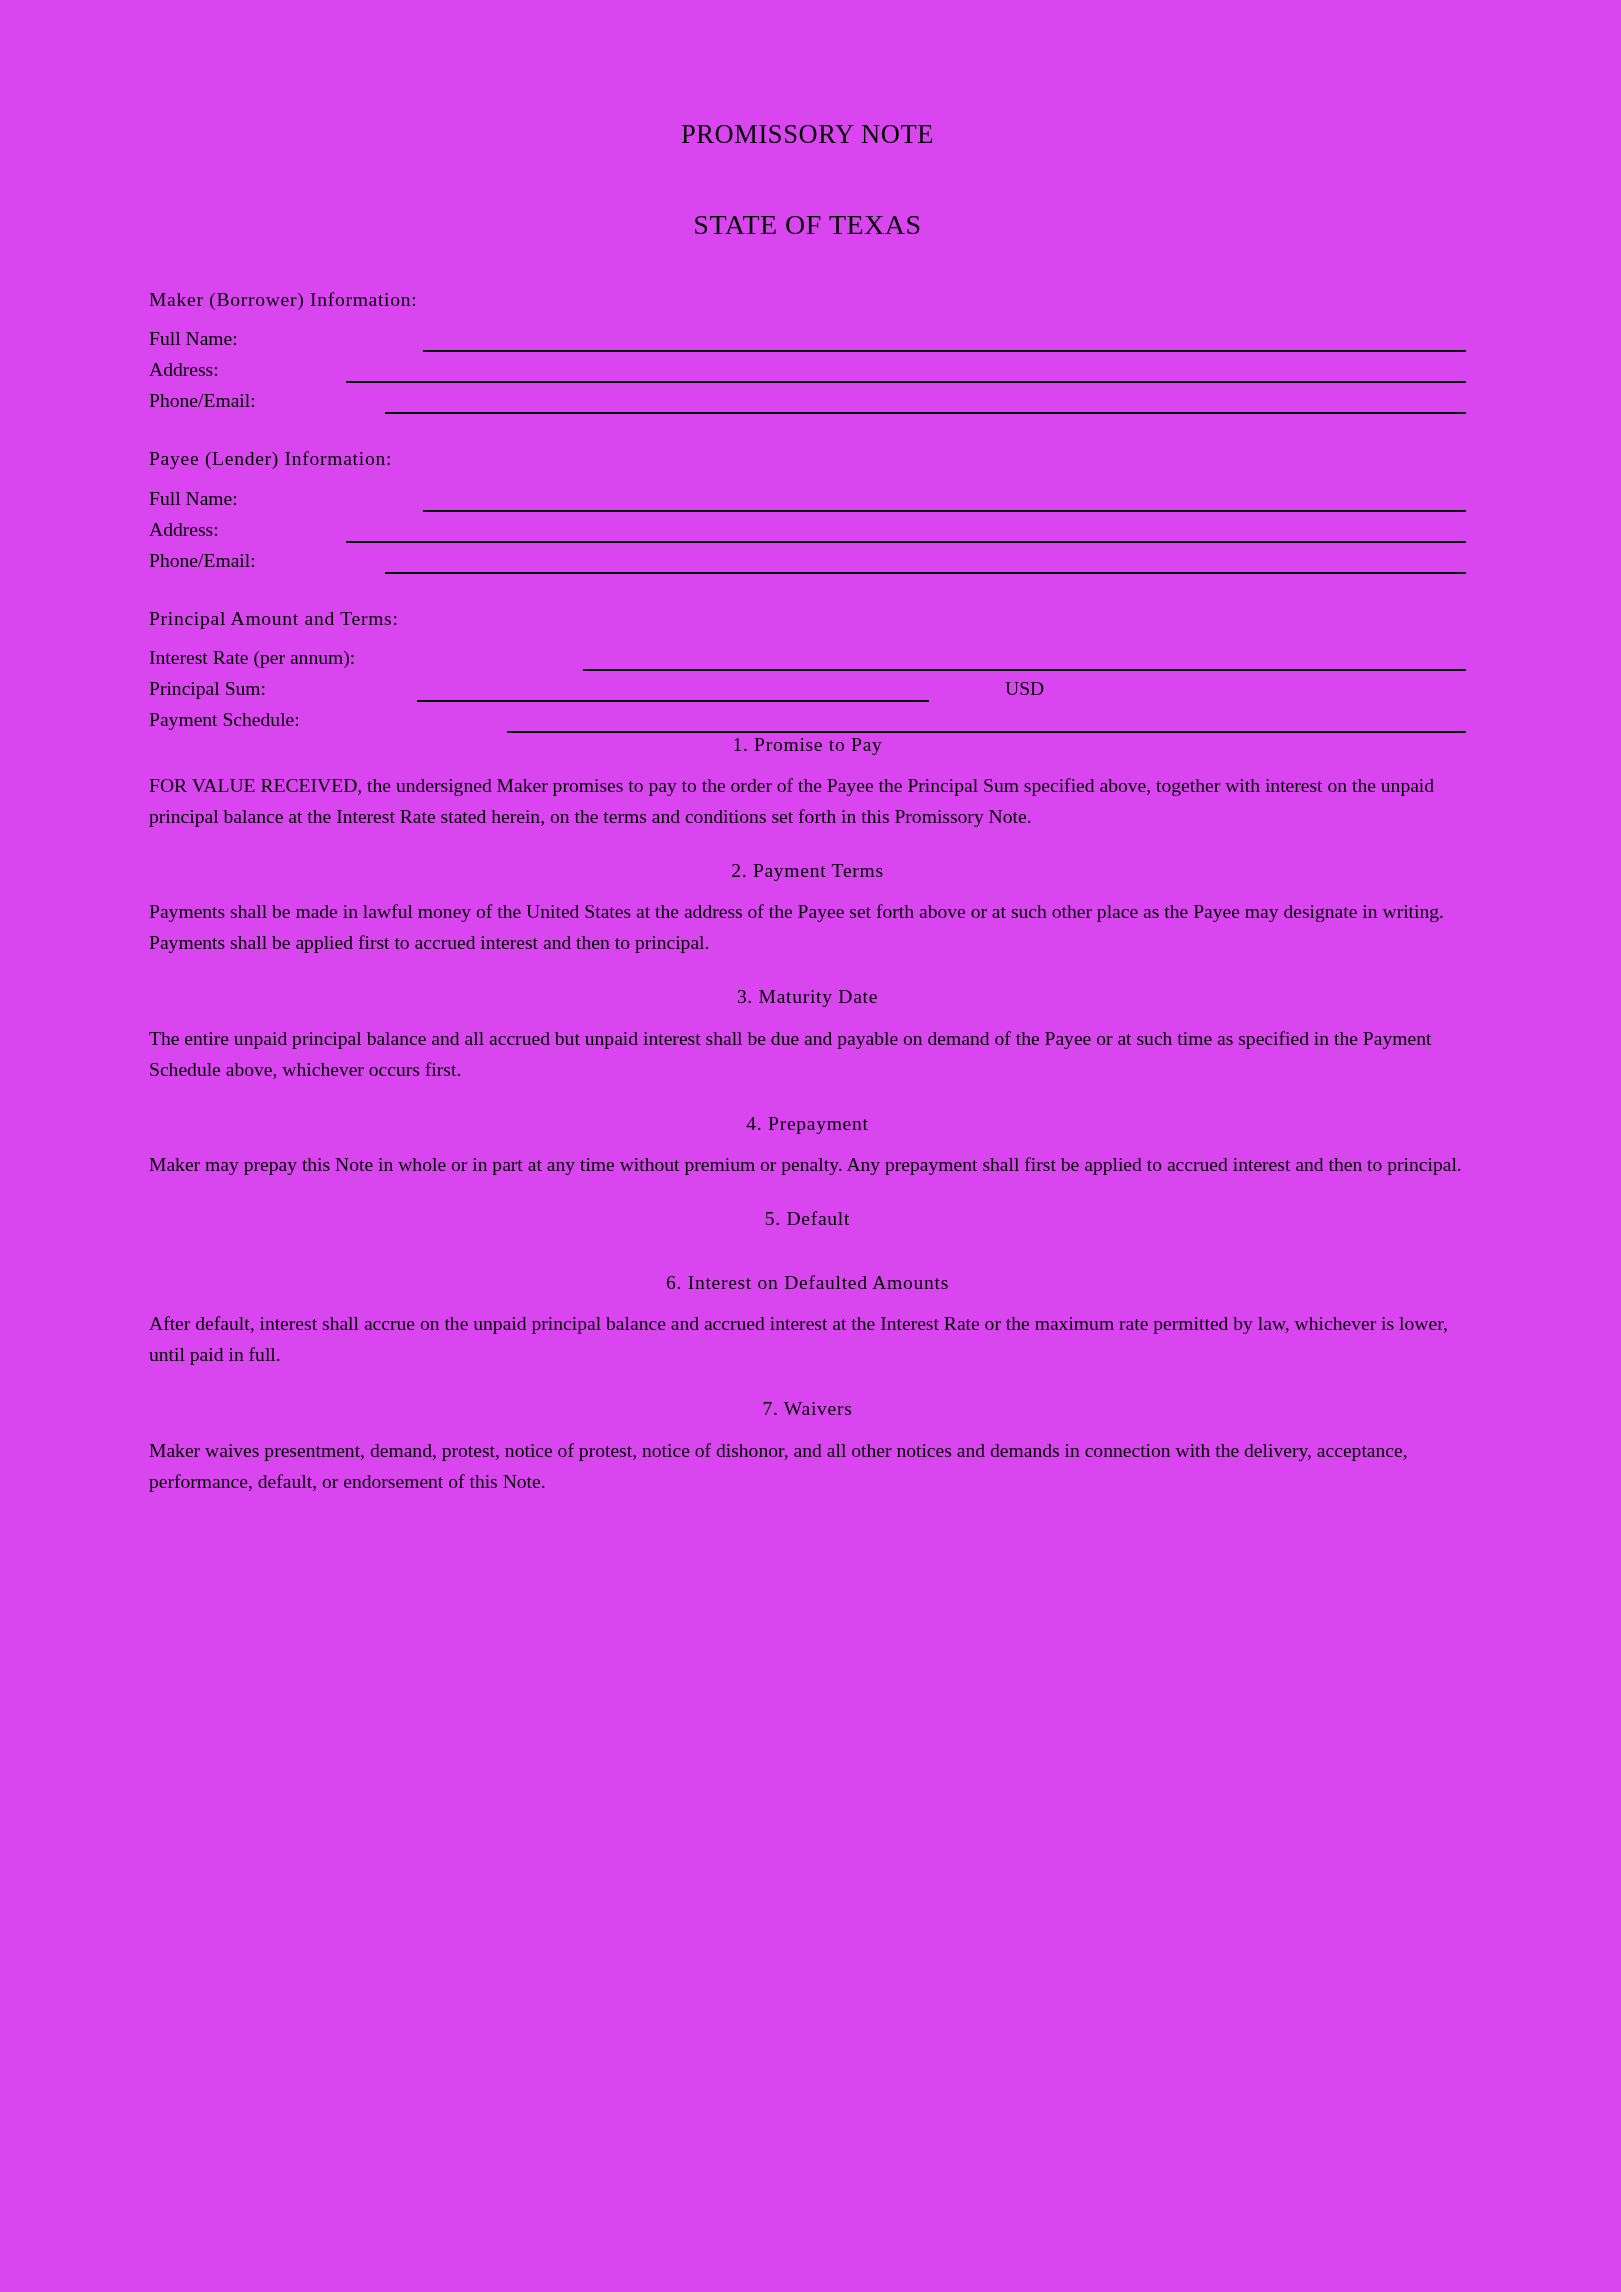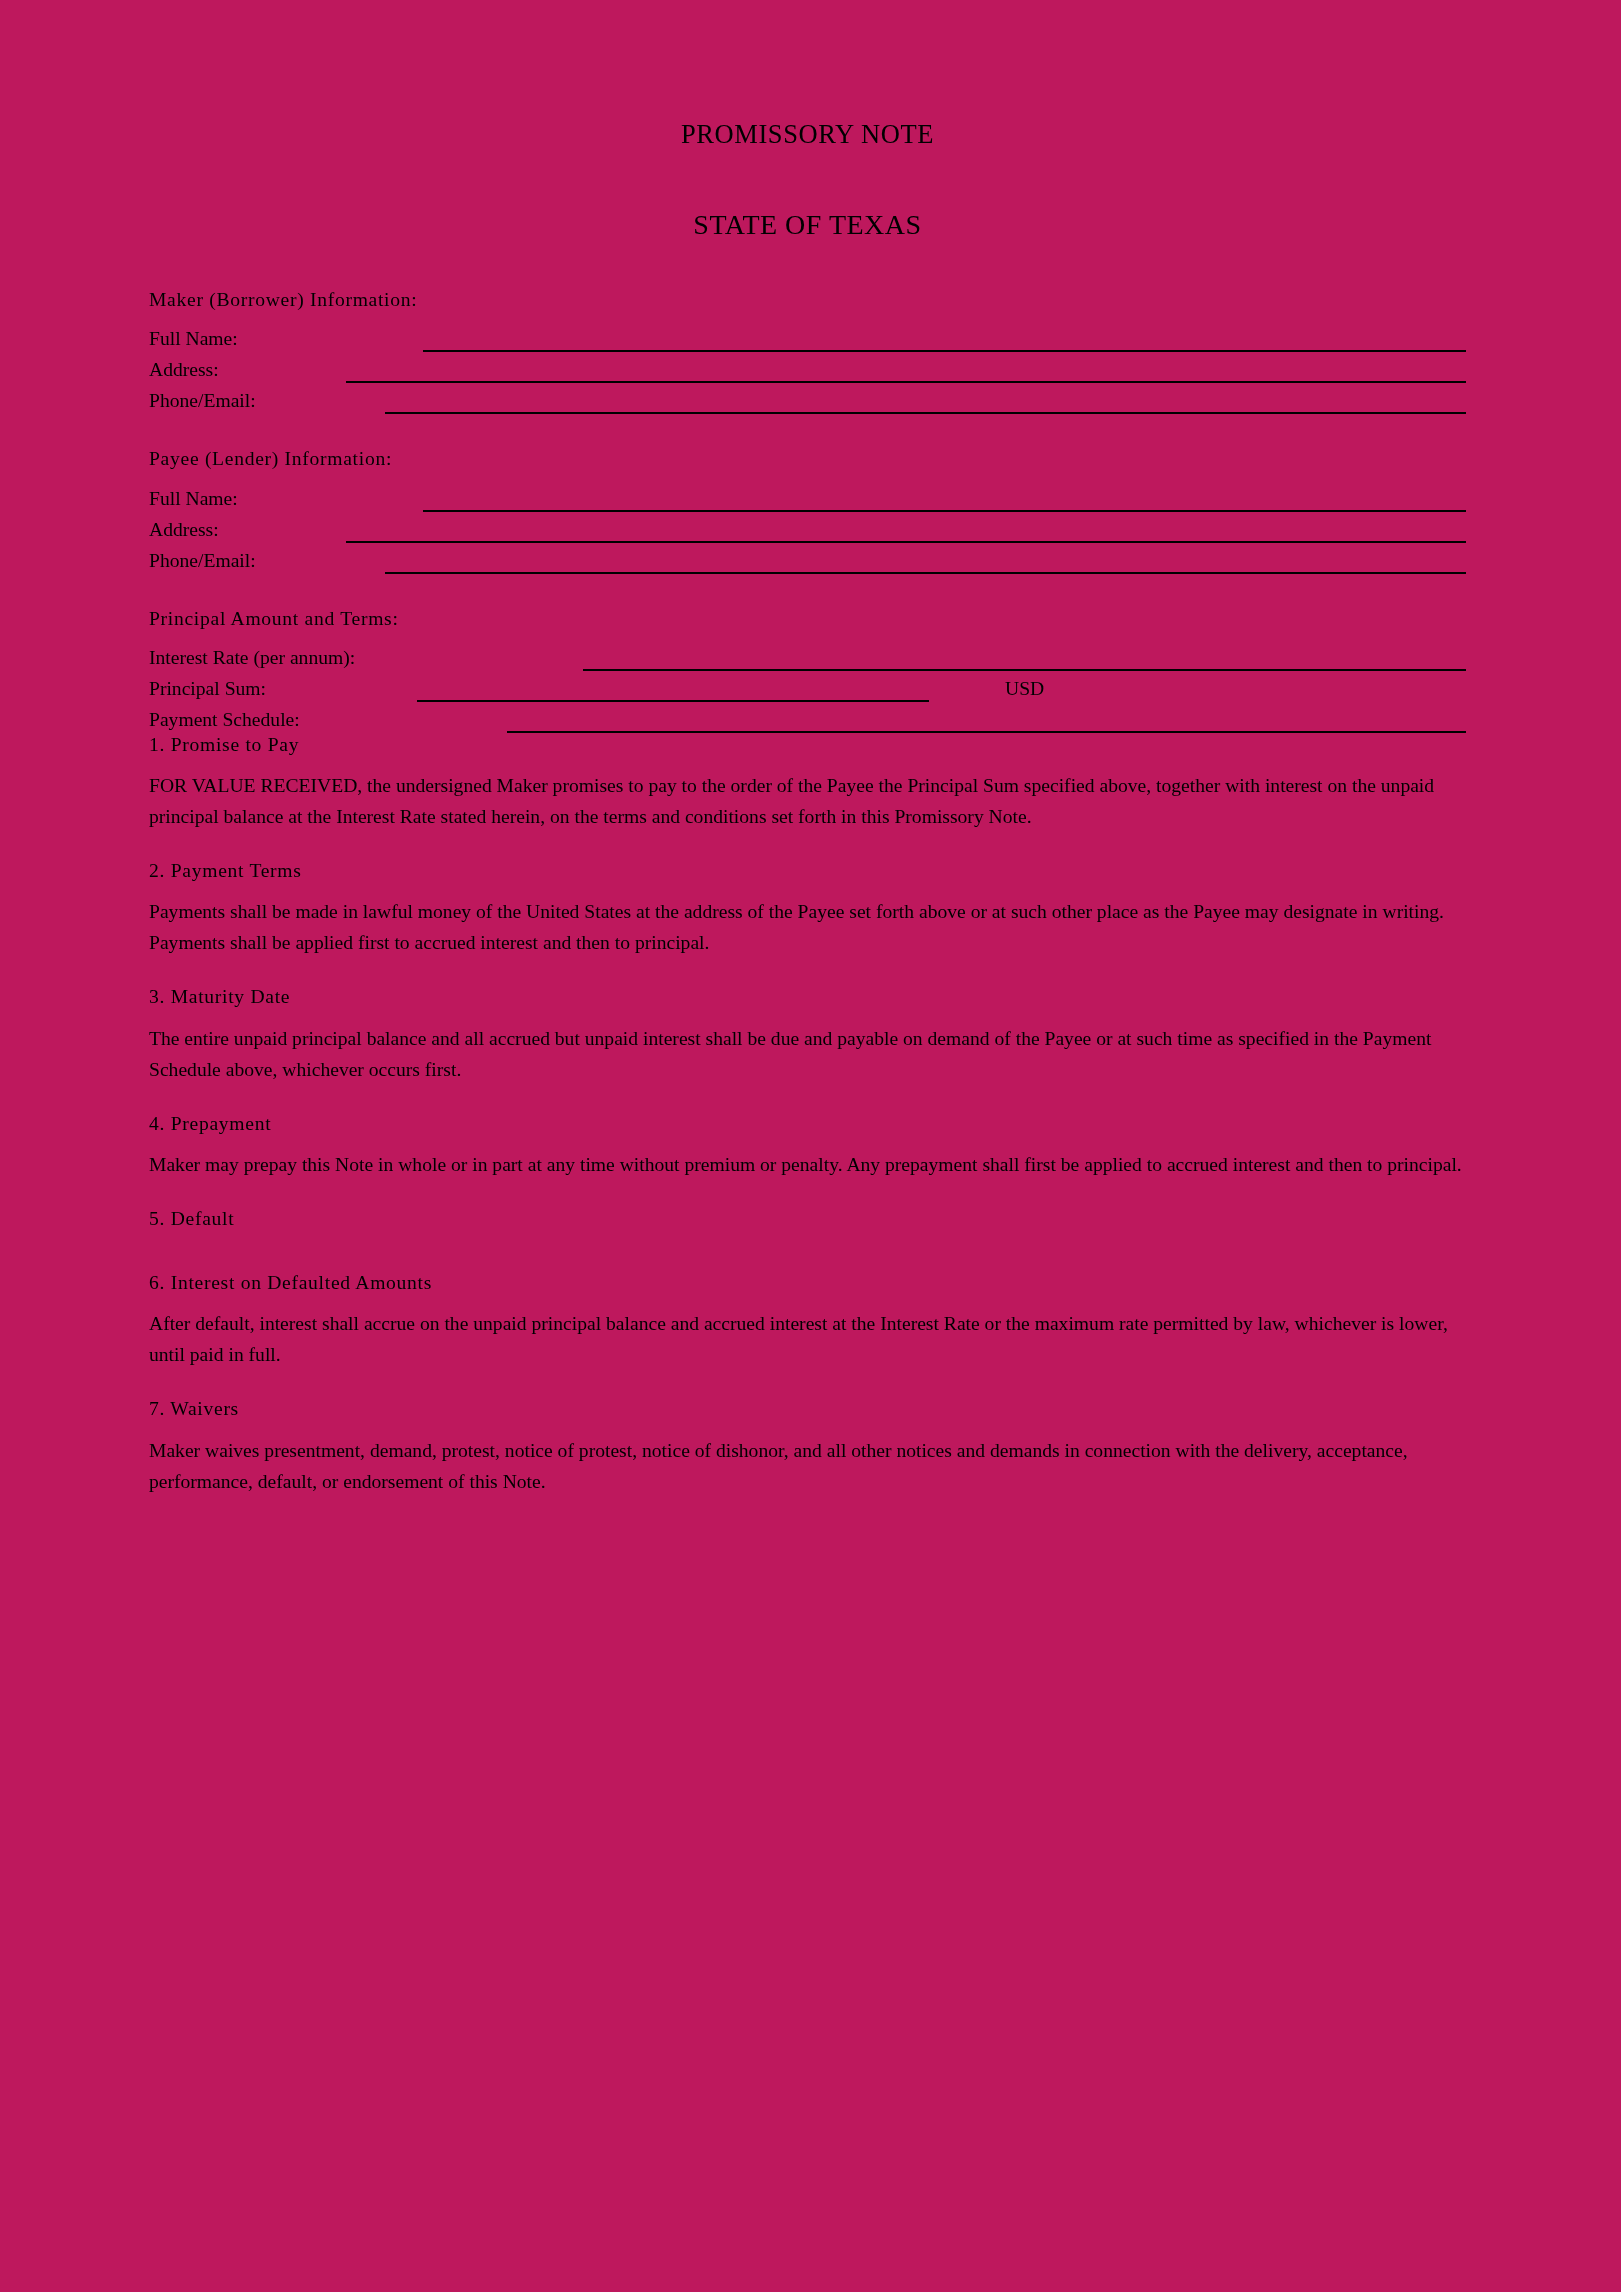--- a/index.html
+++ b/index.html
@@ -10,21 +10,21 @@
   }
   body {
     font-family: "Liberation Serif", "DejaVu Serif", serif;
     color: #000000;
     -webkit-font-smoothing: antialiased;
   }
   .page {
     position: relative;
     width: 1621px;
     height: 2293px;
-    background: #be185d;
+    background: #d946ef;
     overflow: hidden;
     box-sizing: border-box;
   }
   .content {
     position: absolute;
     left: 149px;
     top: 0;
     width: 1317px;
   }
 
@@ -83,20 +83,21 @@
     white-space: nowrap;
   }
 
   
   .section-heading {
     font-size: 19.6px;
     letter-spacing: 0.7px;
     font-weight: normal;
     margin: 0;
     line-height: 1.0;
+    text-align: center;
   }
   .section-body {
     font-size: 19.6px;
     line-height: 31px;
     margin: 0;
     text-align: left;
   }
 
   
   .sp-14 { height: 13.7px; }

